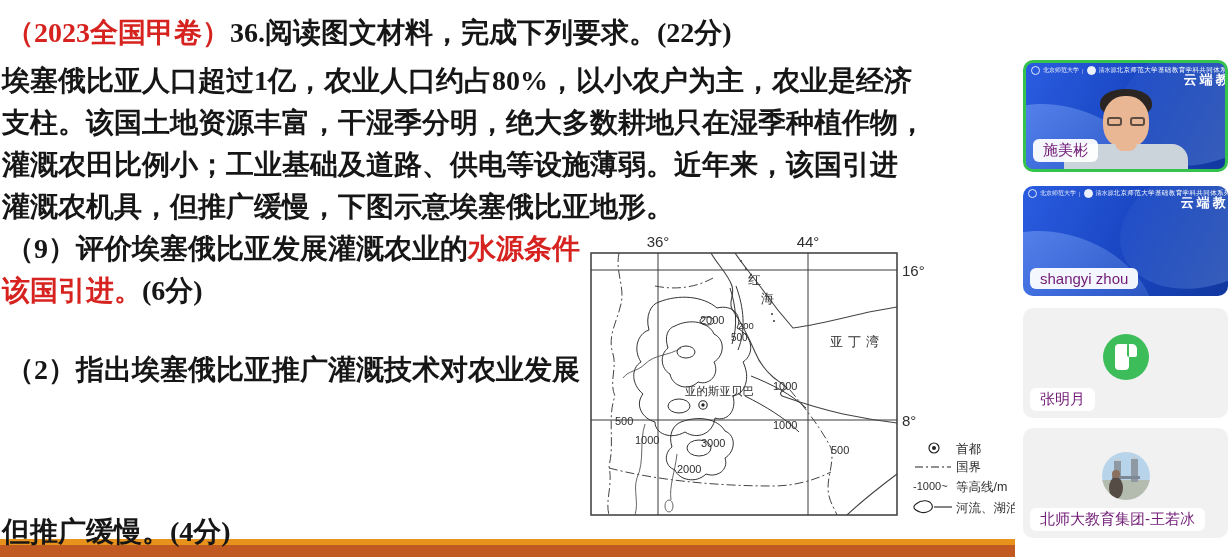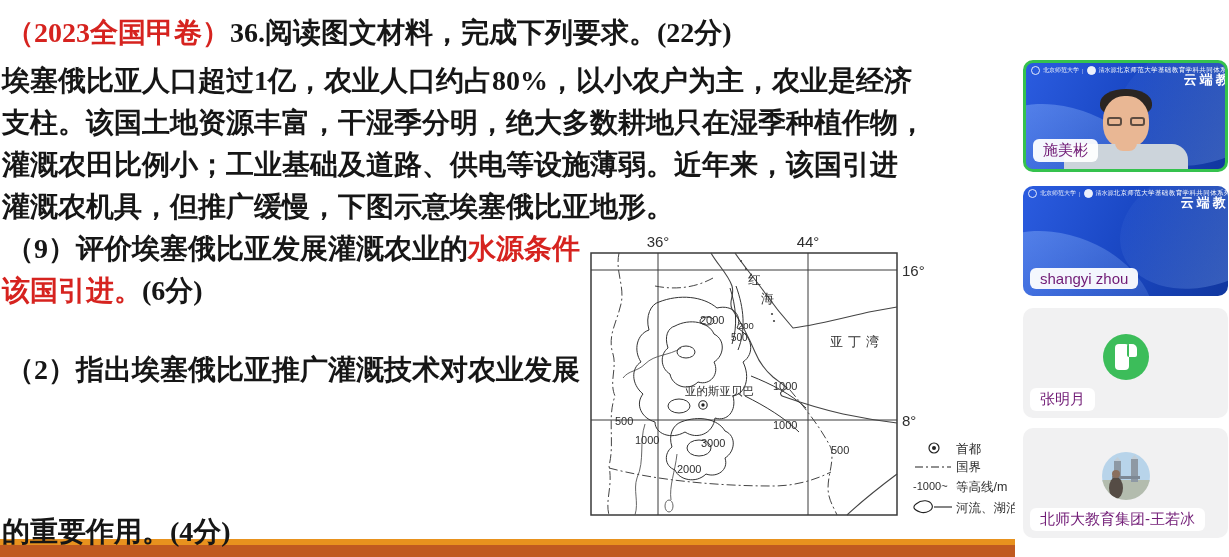--- a/index.html
+++ b/index.html
@@ -74,21 +74,21 @@
     <div class="sline" style="left:2px;top:106px;">支柱。该国土地资源丰富，干湿季分明，绝大多数耕地只在湿季种植作物，</div>
     <div class="sline" style="left:2px;top:148px;text-align:right;">灌溉农田比例小；工业基础及道路、供电等设施薄弱。近年来，该国引进</div>
     <div class="sline" style="left:2px;top:190px;">灌溉农机具，但推广缓慢，下图示意埃塞俄比亚地形。</div>
 
     <div class="sline" style="left:6px;top:232px;"><span>（9）评价埃塞俄比亚发展灌溉农业的</span><span class="red">水源条件</span></div>
     <div class="sline" style="left:2px;top:274px;"><span class="red">该国引进。</span><span>(6分)</span></div>
 
     <div class="sline" style="left:6px;top:317px;margin-top:36px;">（2）指出埃塞俄比亚推广灌溉技术对农业发展</div>
 
 
-    <div class="sline" style="left:2px;top:515px;">的重要作用。(4分)</div>
+    <div class="sline" style="left:2px;top:515px;">但推广缓慢。(4分)</div>
 
     <div class="bottom-bar"></div>
 
     <div class="mapwrap">
       <svg width="430" height="297" viewBox="0 0 430 297" xmlns="http://www.w3.org/2000/svg">
 
         <g stroke="#3a3a3a" fill="none">
           <rect x="6" y="25" width="306" height="262" stroke-width="1.5"></rect>
           <line x1="73" y1="25" x2="73" y2="287" stroke-width="1"></line>
           <line x1="223" y1="25" x2="223" y2="287" stroke-width="1"></line>

